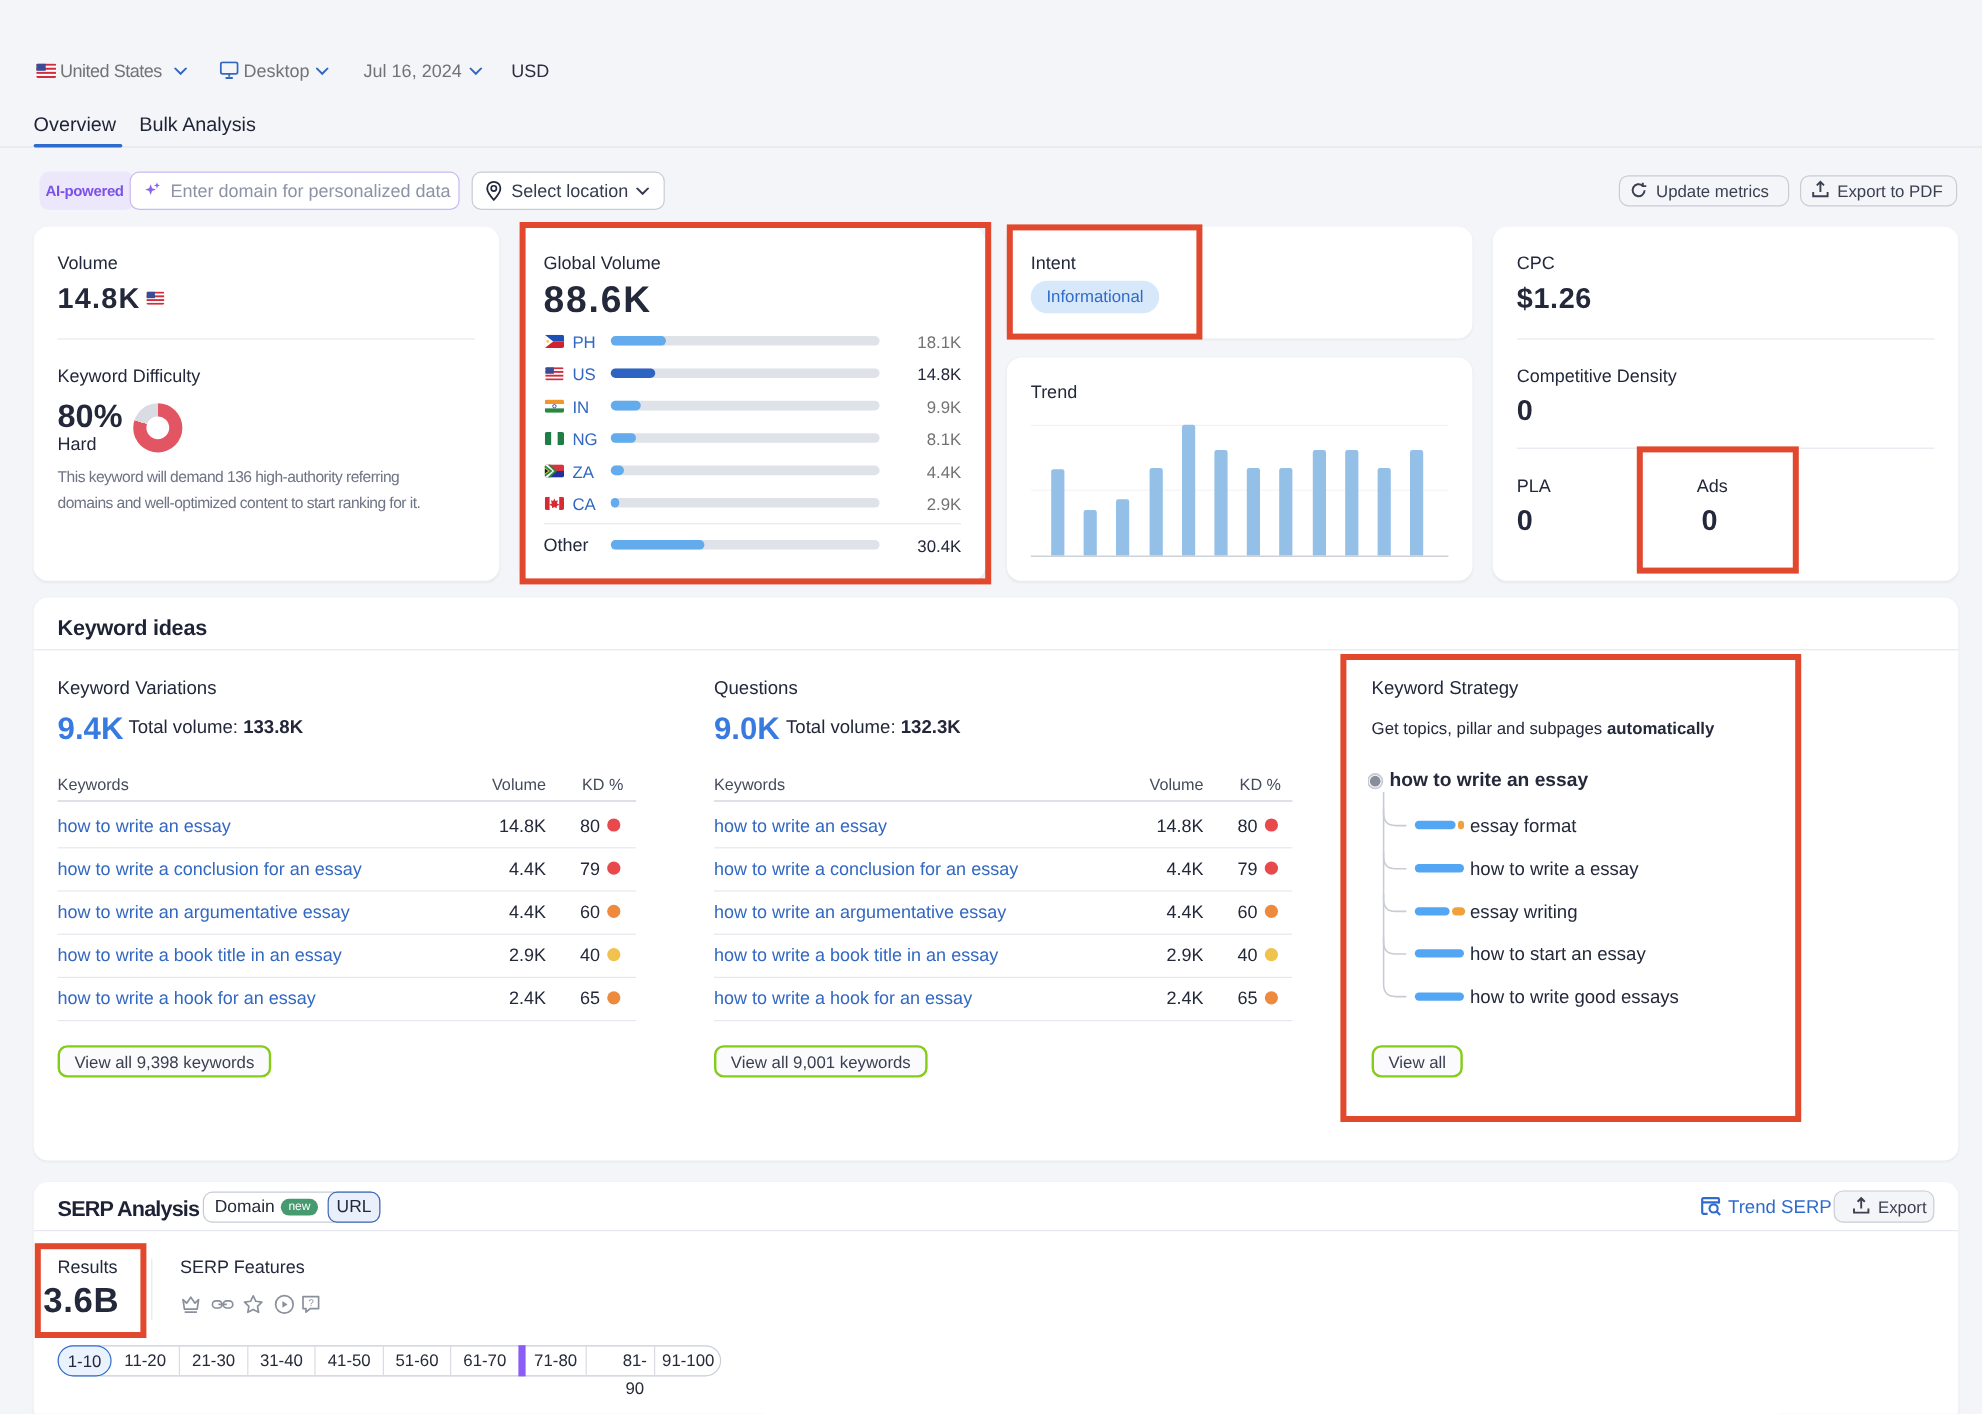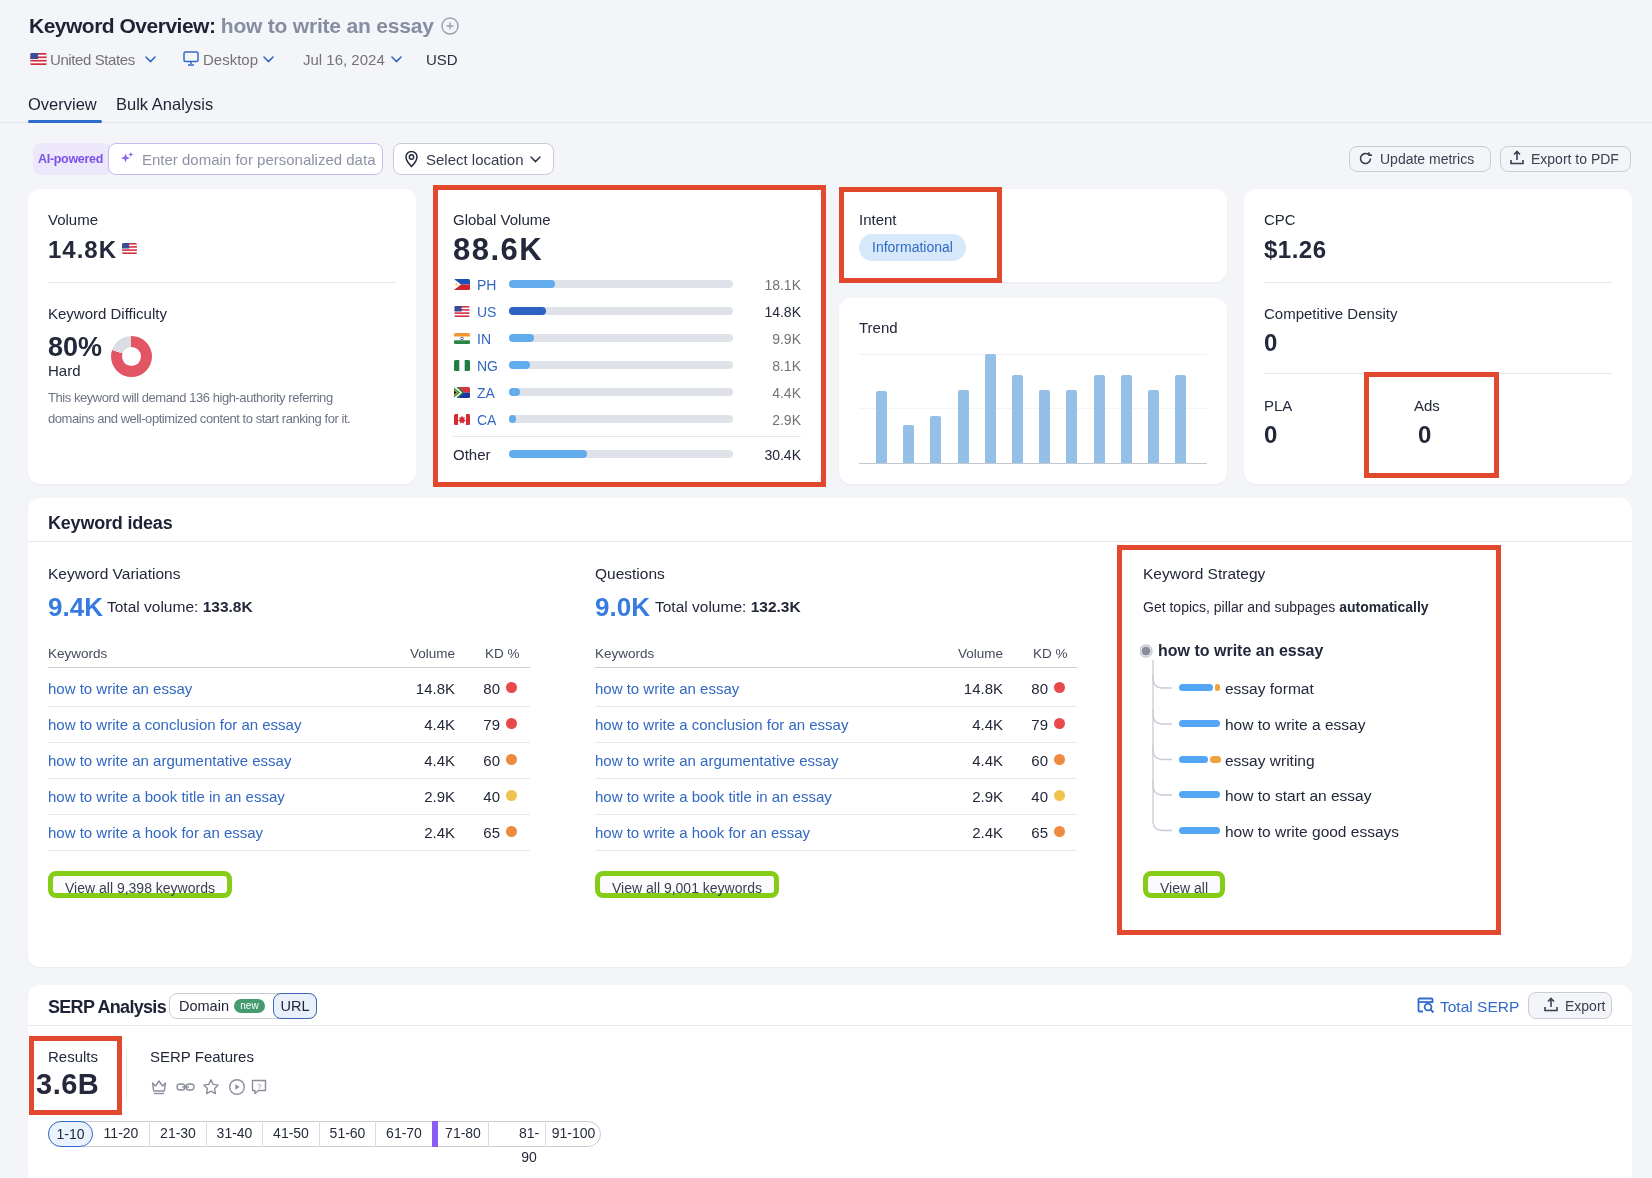--- a/index.html
+++ b/index.html
@@ -8,42 +8,38 @@
 #page { position:relative; width:1652px; height:1178px; overflow:hidden; }
 .abs { position:absolute; }
 .card { position:absolute; background:#fff; border-radius:12px; box-shadow:0 1px 2px rgba(30,34,56,.05); }
 .lbl { position:absolute; font-size:15px; color:#23283a; white-space:nowrap; }
 .big24 { position:absolute; font-size:24px; font-weight:bold; color:#23283a; white-space:nowrap; }
 .big29 { position:absolute; font-size:29px; font-weight:bold; color:#23283a; white-space:nowrap; }
 .hdiv { position:absolute; height:1px; background:#e6e8ef; }
 .blue { color:#737373; }
 a.kw { color:#3268c2; text-decoration:none; font-size:15px; }
 .dot { position:absolute; width:11px; height:11px; border-radius:50%; }
-.viewall { position:absolute; height:27px; line-height:25px; padding:0 12px; background:#fbfbfd; border:5px solid #84cc16; border-radius:8px; font-size:14px; color:#3a4050; white-space:nowrap; }
+.viewall { position:absolute; height:27px; line-height:25px; padding:0 12px; background:#fbfbfd; border:2px solid #84cc16; border-radius:8px; font-size:14px; color:#3a4050; white-space:nowrap; }
 .redbox { position:absolute; border:5px solid #e2482e; z-index:50; }
 .rowval { position:absolute; font-size:14px; text-align:right; width:70px; }
 .track { position:absolute; height:8px; width:224px; background:#dfe2e9; border-radius:4px; }
 .fill { position:absolute; height:8px; border-radius:4px; background:#62acee; left:0; top:0; }
 .ccode { position:absolute; font-size:14px; color:#3268c2; }
 .flag { position:absolute; width:16px; height:11px; border-radius:1.5px; overflow:hidden; }
 .tbhead { position:absolute; font-size:13.5px; color:#454b5c; }
 .kdnum { position:absolute; font-size:15px; color:#23283a; text-align:right; width:40px; }
 .volnum { position:absolute; font-size:15px; color:#23283a; text-align:right; width:60px; }
 .strategy-txt { position:absolute; font-size:15.5px; color:#23283a; white-space:nowrap; }
 .sbar { position:absolute; height:7px; border-radius:3.5px; }
 .pagitem { position:absolute; top:0; height:26px; line-height:24px; text-align:center; font-size:14px; color:#262b3a; }
 </style>
 </head>
 <body>
 <div id="page">
 
-<div class="abs" style="left:29px; top:14px; font-size:21px; font-weight:bold; color:#1d2234; letter-spacing:-0.5px; white-space:nowrap;">Keyword Overview: <span style="color:#878da0; letter-spacing:-0.2px;">how to write an essay</span><svg style="margin-left:7px; vertical-align:-2px;" width="18" height="18" viewBox="0 0 18 18">
-        <circle cx="9" cy="9" r="8" fill="none" stroke="#9aa0b0" stroke-width="1.4"></circle>
-        <path d="M9 5.5v7M5.5 9h7" stroke="#9aa0b0" stroke-width="1.4"></path>
-      </svg></div>
 
 <svg class="flag" style="left:30px; top:53px; width:17px; height:12px;" viewBox="0 0 19 14">
       <rect width="19" height="14" fill="#fff"></rect>
       <g fill="#d22d3e">
         <rect y="0" width="19" height="2"></rect>
         <rect y="4" width="19" height="2"></rect>
         <rect y="8" width="19" height="2"></rect>
         <rect y="12" width="19" height="2"></rect>
       </g>
       <rect width="9" height="7" fill="#3c4c94"></rect>
@@ -359,21 +355,21 @@
       <path d="M2.5 2.5h13v10h-7l-3.5 3v-3h-2.5z" fill="none" stroke="#8a8f9c" stroke-width="1.4" stroke-linejoin="round"></path>
       <text x="7" y="10.5" font-size="8" fill="#8a8f9c" font-family="Liberation Sans">?</text>
     </svg>
 
 <svg class="abs" style="left:1417px; top:997px;" width="18" height="17" viewBox="0 0 18 17">
       <path d="M15.5 6V2.5a1 1 0 0 0-1-1h-12a1 1 0 0 0-1 1v11a1 1 0 0 0 1 1H6" fill="none" stroke="#2f6bcc" stroke-width="1.8"></path>
       <path d="M1.5 5h14" stroke="#2f6bcc" stroke-width="1.8"></path>
       <circle cx="11" cy="10" r="3.4" fill="none" stroke="#2f6bcc" stroke-width="1.8"></circle>
       <path d="M13.5 12.5l3 3" stroke="#2f6bcc" stroke-width="1.8"></path>
     </svg>
-<div class="abs" style="left:1440px; top:998px; font-size:15.5px; color:#2f6bcc;">Total SERP</div>
+<div class="abs" style="left:1440px; top:998px; font-size:15.5px; color:#2f6bcc;">Trend SERP</div>
 <div class="abs" style="left:1528px; top:992px; width:84px; height:27px; background:#f4f5f8; border:1px solid #c9ccd5; border-radius:8px;"></div>
 <svg class="abs" style="left:1543px; top:997px;" width="16" height="16" viewBox="0 0 16 16">
       <path d="M8 10V2M5 4.5L8 1.5l3 3" fill="none" stroke="#3a4050" stroke-width="1.6"></path>
       <path d="M2 10v3.5h12V10" fill="none" stroke="#3a4050" stroke-width="1.6"></path>
     </svg>
 <div class="abs" style="left:1565px; top:998px; font-size:14px; color:#3a4050;">Export</div>
 
 <div class="abs" style="left:48px; top:1121px; width:553px; height:26px; background:#fff; border:1px solid #c9cdd8; border-radius:13px;"></div>
 <div class="pagitem" style="left:48px; top:1121px; width:45px; background:#eaf3fd; border:1px solid #2f6bcc; border-radius:13px; color:#23283a;">1-10</div>
 <div class="pagitem" style="left:93px; top:1121px; width:56px;">11-20</div>

